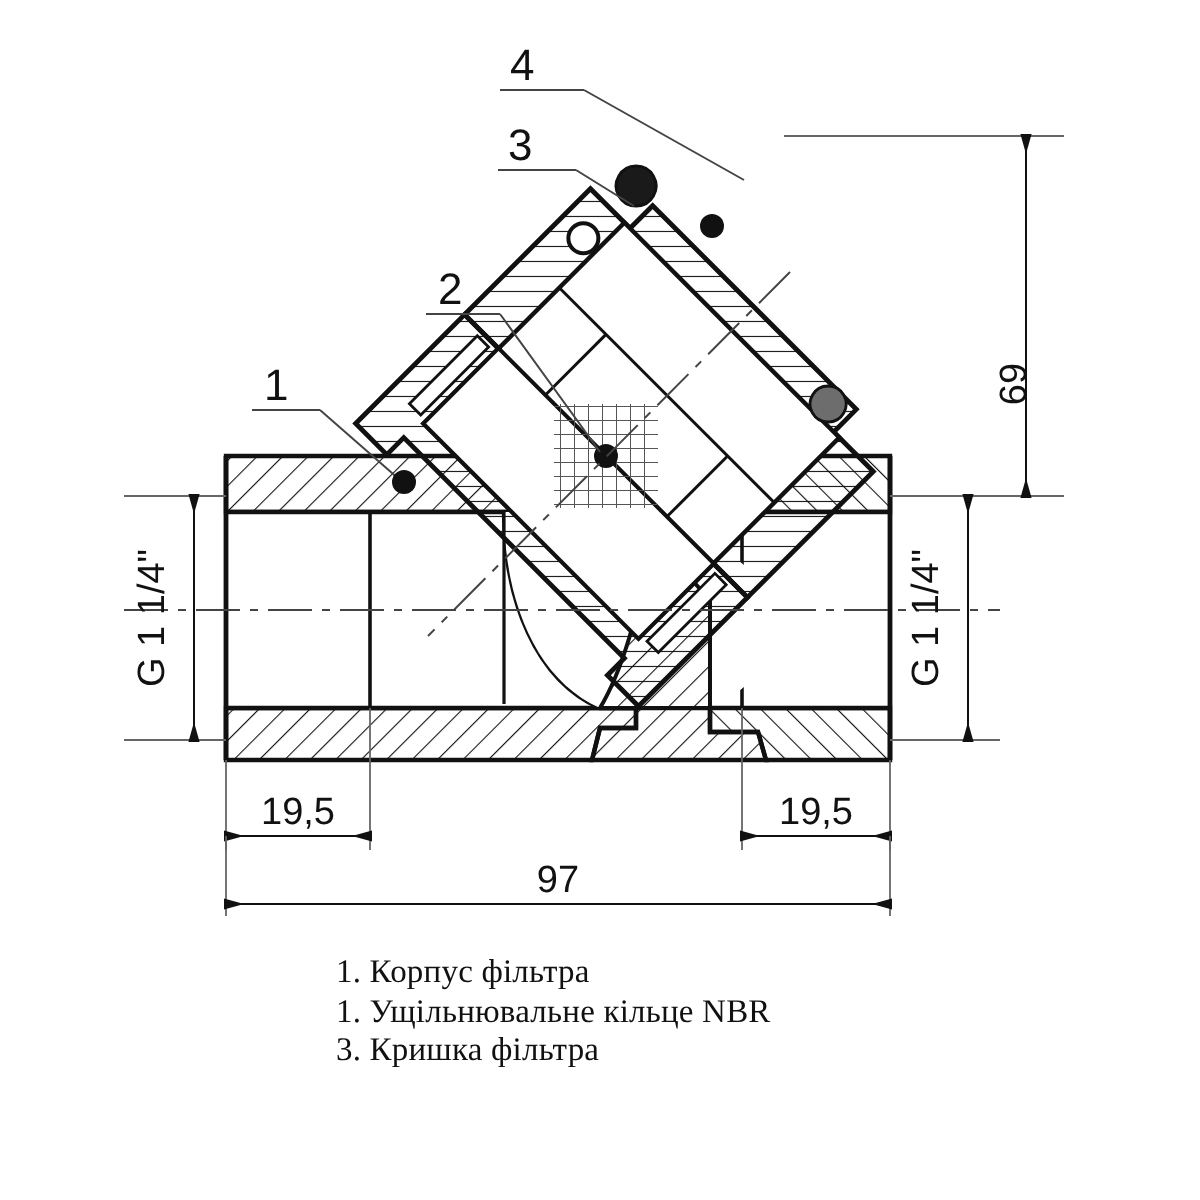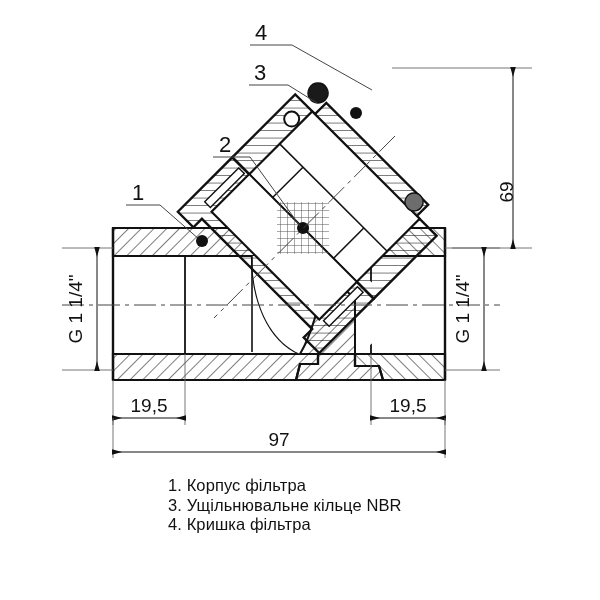--- a/index.html
+++ b/index.html
@@ -1,20 +1,20 @@
 <!DOCTYPE html>
 <html><head>
 <meta charset="utf-8">
 <style>
   html,body{margin:0;padding:0;background:#ffffff;}
   body{width:600px;height:600px;font-family:"Liberation Sans",sans-serif;color:#111;}
   #stage{position:relative;width:600px;height:600px;overflow:hidden;background:#fff;}
   svg{display:block;}
   .legend{position:absolute;left:168px;top:476px;width:330px;}
-  .legend-item{font-size:16.5px;line-height:19.5px;color:#111;white-space:nowrap;letter-spacing:.1px;}
+  .legend-item{font-size:16.5px;line-height:19.5px;color:#111;white-space:nowrap;letter-spacing:.1px;font-family:Liberation Serif, serif;}
 </style>
 </head>
 <body>
 
 <div id="stage">
 
   <svg width="600" height="600" viewBox="0 0 600 600">
     <defs>
       <pattern id="hatchR" width="9" height="9" patternTransform="rotate(45)" patternUnits="userSpaceOnUse">
         <line x1="0" y1="0" x2="0" y2="9" stroke="#111" stroke-width="1.1"></line>
@@ -151,17 +151,17 @@
         <line x1="445" y1="418" x2="445" y2="458" stroke="#666" stroke-width="0.9"></line>
         <line x1="113" y1="452" x2="445" y2="452" stroke="#111" stroke-width="1" marker-start="url(#arrHs)" marker-end="url(#arrH)"></line>
         <text x="279" y="446" text-anchor="middle" font-size="19" font-family="Liberation Sans, sans-serif" fill="#111">97</text>
       </g>
 
     </g>
   </svg>
 
   <div class="legend">
     <div class="legend-item">1. Корпус фільтра</div>
-    <div class="legend-item">3. Ущільнювальне кільце NBR</div>
-    <div class="legend-item">4. Кришка фільтра</div>
+    <div class="legend-item">1. Ущільнювальне кільце NBR</div>
+    <div class="legend-item">3. Кришка фільтра</div>
   </div>
 
 </div>
 
 </body></html>

